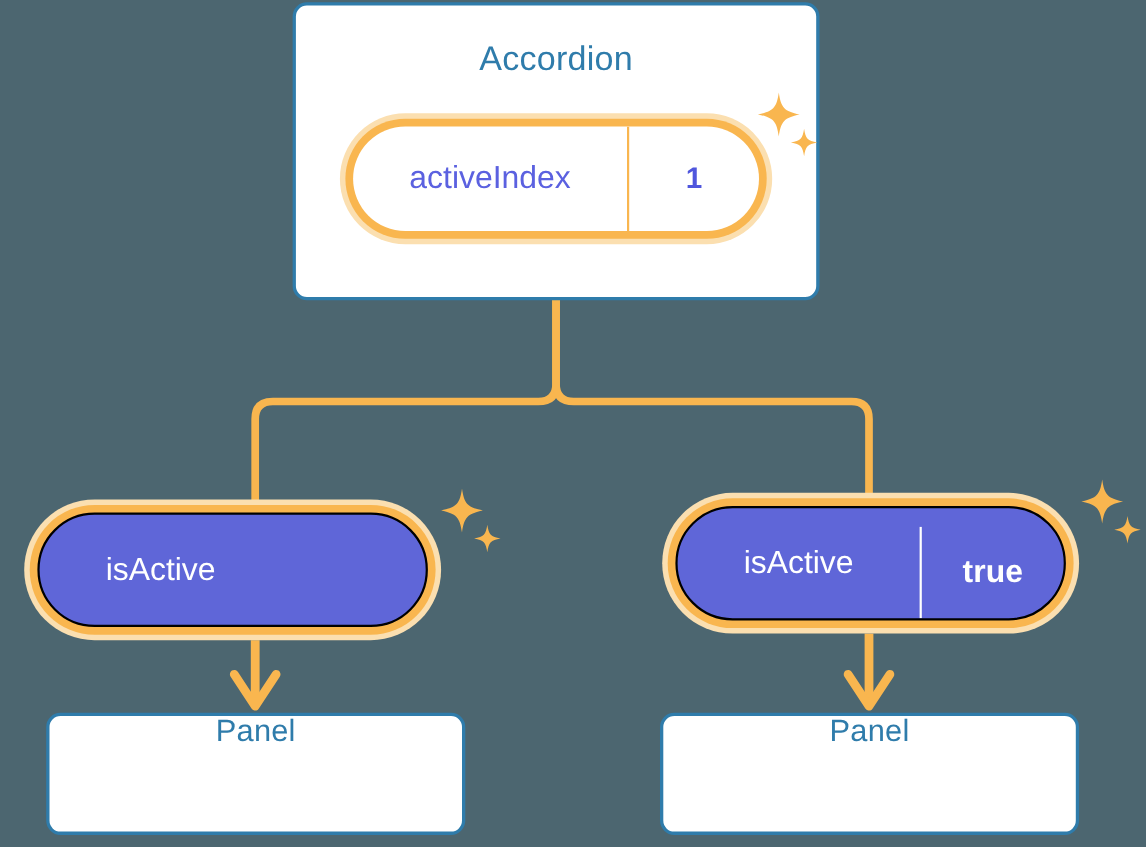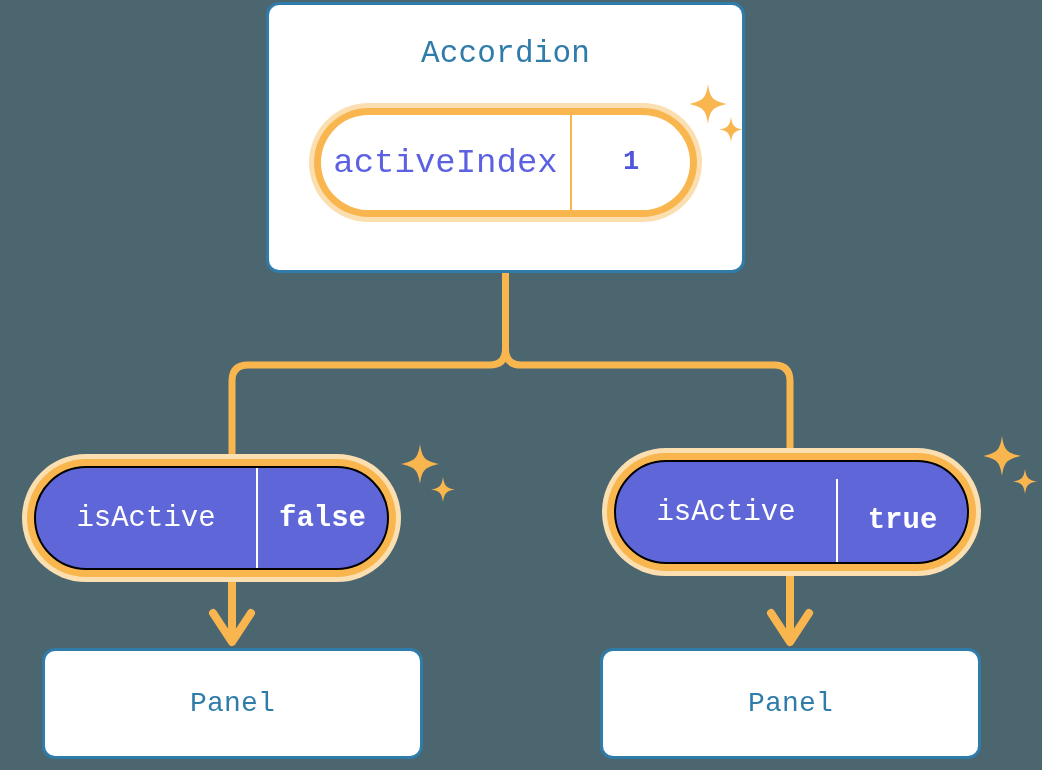--- a/index.html
+++ b/index.html
@@ -11,42 +11,41 @@
     width: 1042px;
     height: 770px;
     background: #4c6670;
     font-family: "Liberation Sans", sans-serif;
     overflow: hidden;
   }
   #stage {
     position: relative;
     width: 882px;
     height: 770px;
-    font-family: Liberation Mono, monospace;
   }
 
   
   #connectors {
     position: absolute;
     left: 0;
     top: 0;
     width: 1042px;
     height: 770px;
     pointer-events: none;
   }
 
   
   .card {
     position: absolute;
     box-sizing: border-box;
     background: #ffffff;
     border: 3px solid #2f7cab;
     border-radius: 13px;
     display: flex;
-    align-items: center;
+    align-items: flex-start;
     justify-content: center;
   }
   .card-title {
     color: #2f7cab;
     font-size: 30px;
     font-weight: 400;
     letter-spacing: 0.2px;
     line-height: 1;
     white-space: nowrap;
   }
@@ -117,21 +116,21 @@
     line-height: 1;
   }
 
   
   .pill.light .pill-body {
     background: #ffffff;
     border: none;
   }
   .pill.light .pill-key {
     color: #5b61e0;
-    font-size: 34px;
+    font-size: 29px;
     font-weight: 400;
     flex: 0 0 249px;
   }
   .pill.light .pill-val {
     color: #4f56dd;
     font-size: 27px;
     font-weight: 700;
     flex: 1 1 auto;
     border-left: 2px solid #f9b64f;
   }
@@ -228,21 +227,20 @@
     <svg width="62" height="68" viewBox="0 0 62 68" aria-hidden="true">
       <path class="spark-big" fill="#f9b64f" d="M22,2 C24,16 27,19 41,22 C27,25 24,28 22,42 C20,28 17,25 3,22 C17,19 20,16 22,2 Z"></path>
       <path class="spark-small" fill="#f9b64f" d="M45,35 C46.3,44 48.2,46 57,47.5 C48.2,49 46.3,51 45,60 C43.7,51 41.8,49 33,47.5 C41.8,46 43.7,44 45,35 Z"></path>
     </svg>
   </div>
 
   <div id="pill-is-active-left" class="pill solid">
     <div class="pill-ring">
       <div class="pill-body">
         <span class="pill-key">isActive</span>
-        <span class="pill-val">false</span>
       </div>
     </div>
   </div>
 
   <div id="sparkle-left" class="sparkle-group">
     <svg width="62" height="68" viewBox="0 0 62 68" aria-hidden="true">
       <path class="spark-big" fill="#f9b64f" d="M22,4 C24,18 27,21 41,24 C27,27 24,30 22,44 C20,30 17,27 3,24 C17,21 20,18 22,4 Z"></path>
       <path class="spark-small" fill="#f9b64f" d="M45,37 C46.3,46 48.2,48 57,49.5 C48.2,51 46.3,53 45,62 C43.7,53 41.8,51 33,49.5 C41.8,48 43.7,46 45,37 Z"></path>
     </svg>
   </div>

